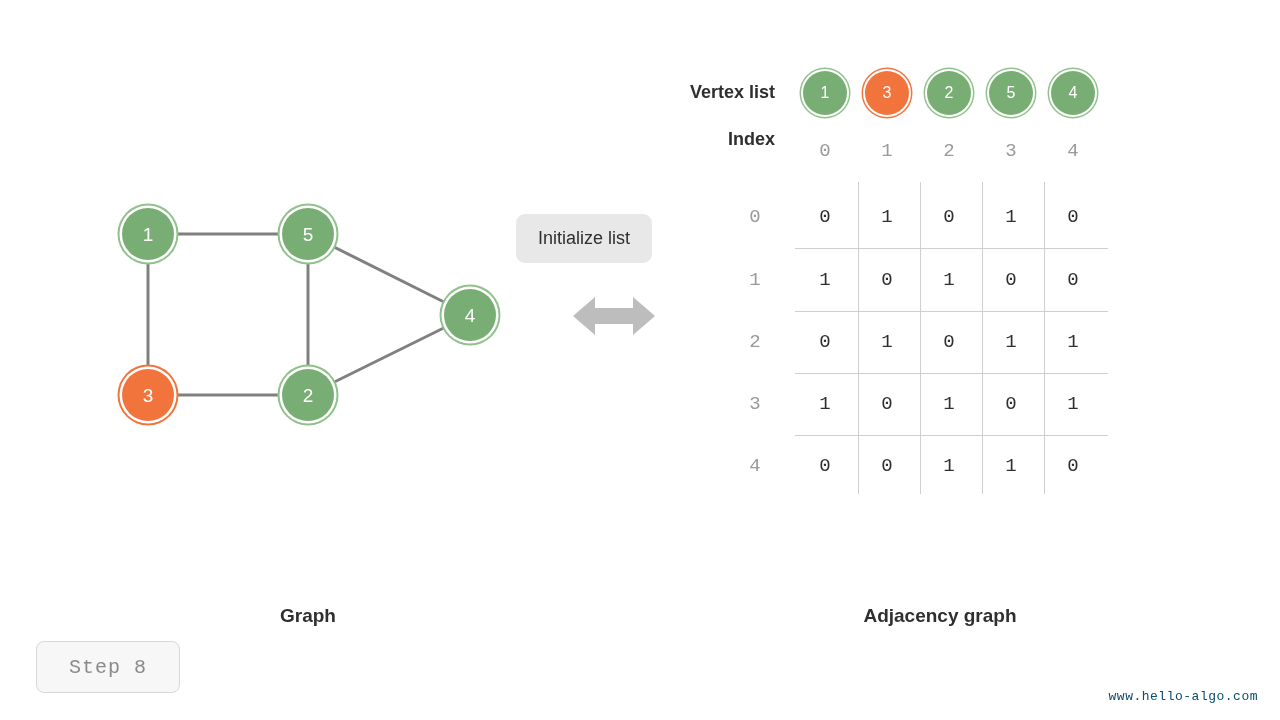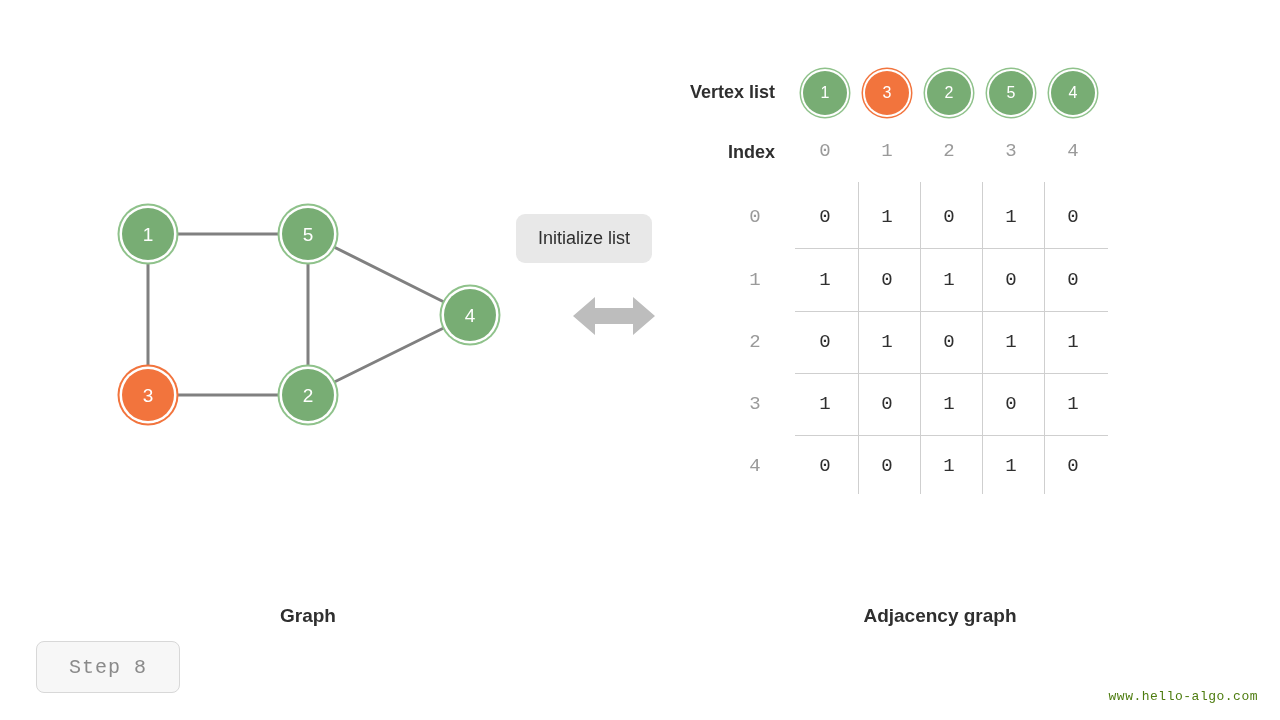--- a/index.html
+++ b/index.html
@@ -89,21 +89,21 @@
   .side-label {
     position: absolute;
     font-size: 18px;
     font-weight: bold;
     color: #2f2f2f;
     text-align: right;
     white-space: nowrap;
     font-family: "Liberation Sans", sans-serif;
   }
   #vertex-list-label { left: 0px; top: 82px; width: 135px; text-align: right; }
-  #index-label       { left: 0px; top: 142px; width: 135px; }
+  #index-label       { left: 0px; top: 129px; width: 135px; }
 
   .vchip {
     position: absolute;
     top: 71px;
     width: 44px;
     height: 44px;
     border-radius: 50%;
     display: flex;
     align-items: center;
     justify-content: center;
@@ -191,21 +191,21 @@
     letter-spacing: 1px;
   }
 
   
   #watermark {
     position: absolute;
     right: 22px;
     bottom: 16px;
     font-family: "Liberation Mono", monospace;
     font-size: 13px;
-    color: #4d7c0f;
+    color: #0c4a6e;
     letter-spacing: 0.5px;
   }
 </style>
 </head>
 <body>
 
 <div id="graph-panel">
   <svg id="graph-svg" viewBox="0 0 520 560" xmlns="http://www.w3.org/2000/svg">
     <g stroke="#808080" stroke-width="3" stroke-linecap="round" fill="none">
       <line x1="148" y1="234" x2="308" y2="234"></line>

